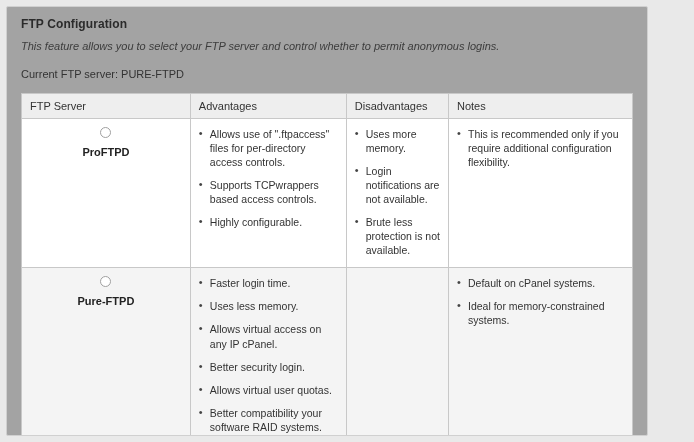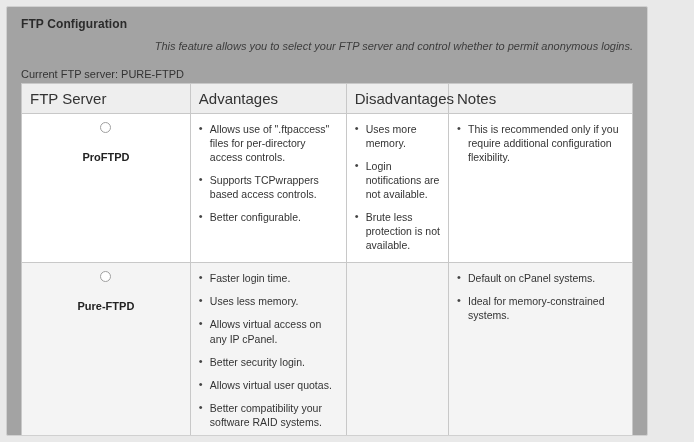--- a/index.html
+++ b/index.html
@@ -36,39 +36,38 @@
     color: #2b2b2b;
     margin: 0 0 3px 0;
     letter-spacing: 0.1px;
   }
   .page-desc {
     font-style: italic;
     font-size: 11px;
     color: #3c3c3c;
     margin: 8px 0 14px 0;
     line-height: 1.35;
-    text-align: right;
   }
   .current-server {
     font-size: 11px;
     color: #333;
-    margin: 0 0 3px 0;
+    margin: 0 0 13px 0;
   }
   table.ftp-table {
     width: 100%;
     border-collapse: collapse;
     border: 1px solid #c8c8c8;
     table-layout: fixed;
   }
   table.ftp-table th {
     background: #eeeeee;
     border: 1px solid #c8c8c8;
     text-align: left;
     font-weight: normal;
-    font-size: 15px;
+    font-size: 11px;
     color: #333;
     padding: 6px 8px;
     vertical-align: middle;
   }
   table.ftp-table td {
     border: 1px solid #c8c8c8;
     vertical-align: top;
     padding: 8px 8px 10px 8px;
     font-size: 10.5px;
     color: #333;
@@ -93,21 +92,21 @@
     background: #ffffff;
     vertical-align: middle;
     position: relative;
     margin-bottom: 4px;
   }
   .server-name {
     display: block;
     font-weight: bold;
     font-size: 11px;
     color: #222;
-    margin-top: 14px;
+    margin-top: 4px;
   }
   ul.bullets {
     list-style: none;
     margin: 0;
     padding: 0;
   }
   ul.bullets li {
     position: relative;
     padding-left: 11px;
     margin-bottom: 9px;
@@ -156,21 +155,21 @@
 
         <tr class="row-plain">
           <td class="name-cell">
             <span class="radio"></span>
             <span class="server-name">ProFTPD</span>
           </td>
           <td>
             <ul class="bullets">
               <li>Allows use of ".ftpaccess" files for per-directory access controls.</li>
               <li>Supports TCPwrappers based access controls.</li>
-              <li>Better configurable.</li>
+              <li>Highly configurable.</li>
             </ul>
           </td>
           <td>
             <ul class="bullets">
               <li>Uses more memory.</li>
               <li>Login notifications are not available.</li>
               <li>Brute less protection is not available.</li>
             </ul>
           </td>
           <td>

